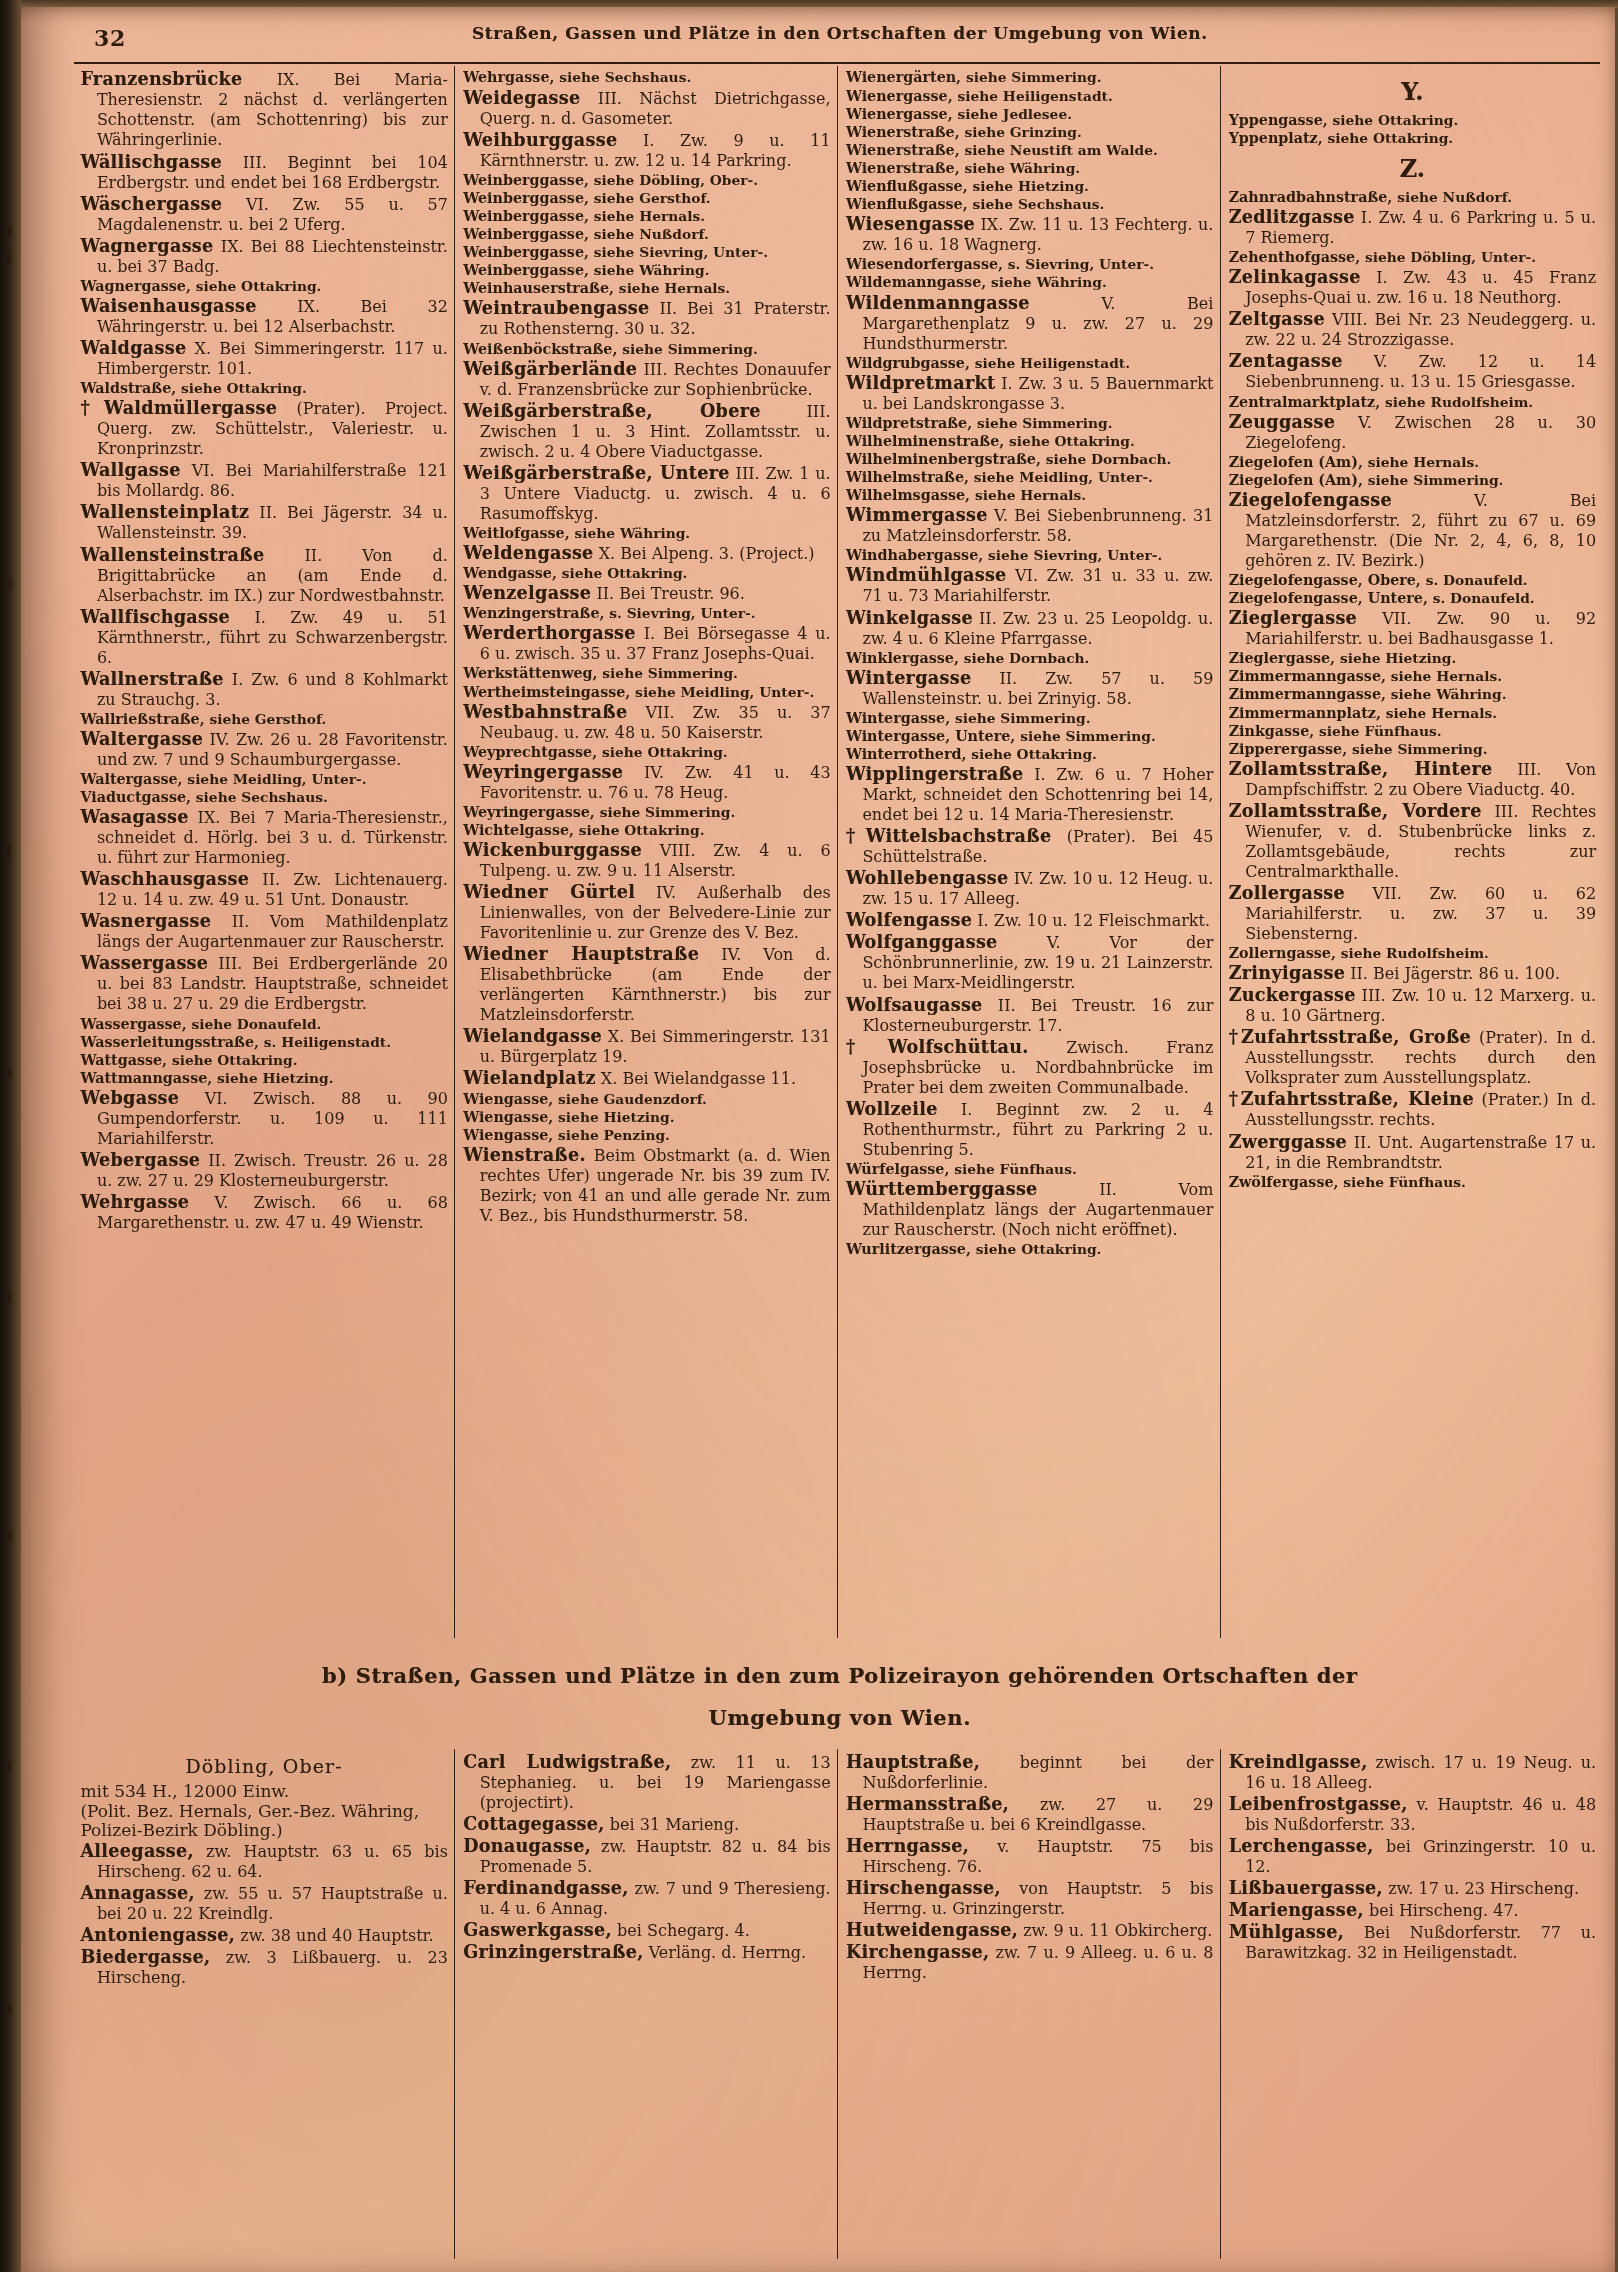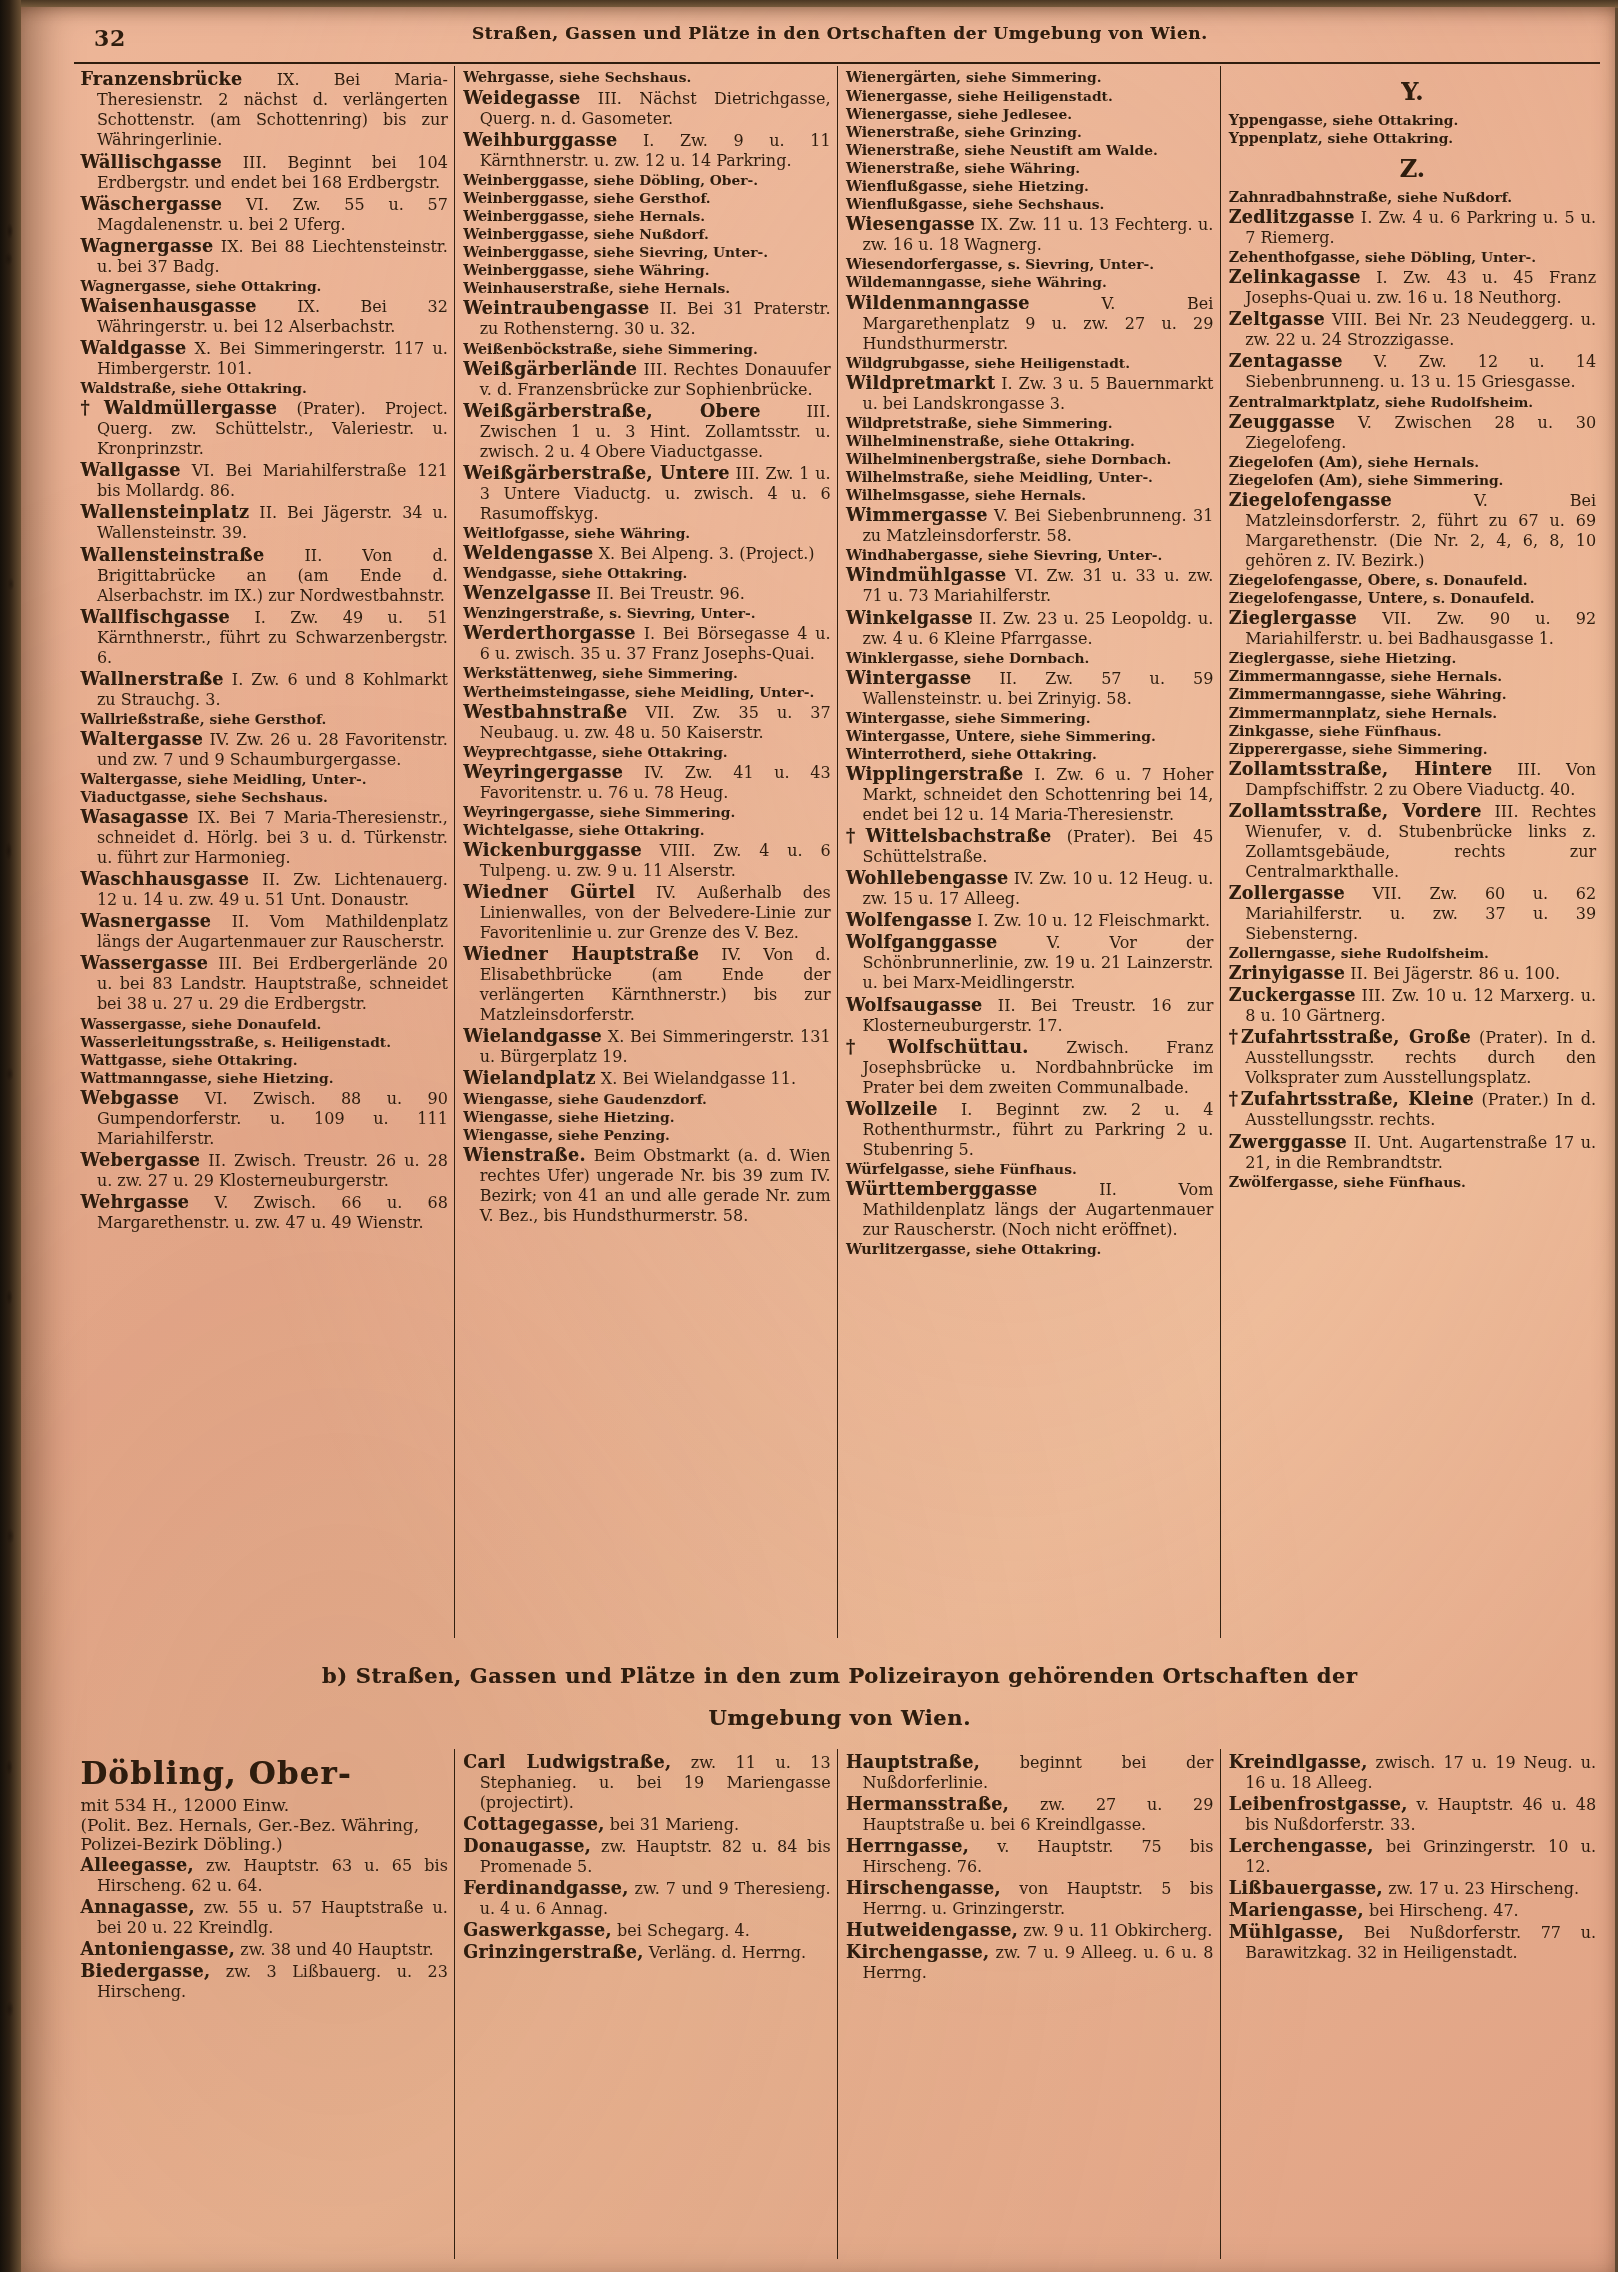--- a/index.html
+++ b/index.html
@@ -67,21 +67,21 @@
   .entry.main{font-size:16px;line-height:20px}
   .entry.main .head{font-size:17.6px;font-weight:bold;letter-spacing:0.3px;
     text-shadow:0 0 0.6px rgba(40,20,5,.5)}
   .entry.ref{font-size:13.8px;line-height:17px;font-weight:bold}
   .entry.ref .head{font-size:14.3px}
   .letter-heading{
     text-align:center;font-size:24px;font-weight:bold;
     margin:7.7px 0 5.5px;text-shadow:0 0 0.6px rgba(40,20,5,.5);
   }
   .district-heading{
-    font-size:31px;font-weight:bold;letter-spacing:1.1px;
+    text-align:center;font-size:19px;font-weight:normal;letter-spacing:1.1px;
     margin:3.3px 0 4.4px;text-shadow:0 0 0.6px rgba(40,20,5,.5);
   }
   .district-note{font-size:17px;line-height:19px;margin-bottom:1.1px}
   .section-b{
     margin:16.5px 33px 0;
     text-align:center;font-weight:bold;
     font-size:21px;line-height:42px;letter-spacing:0.6px;
     text-shadow:0 0 0.6px rgba(40,20,5,.55);
   }
 </style>

